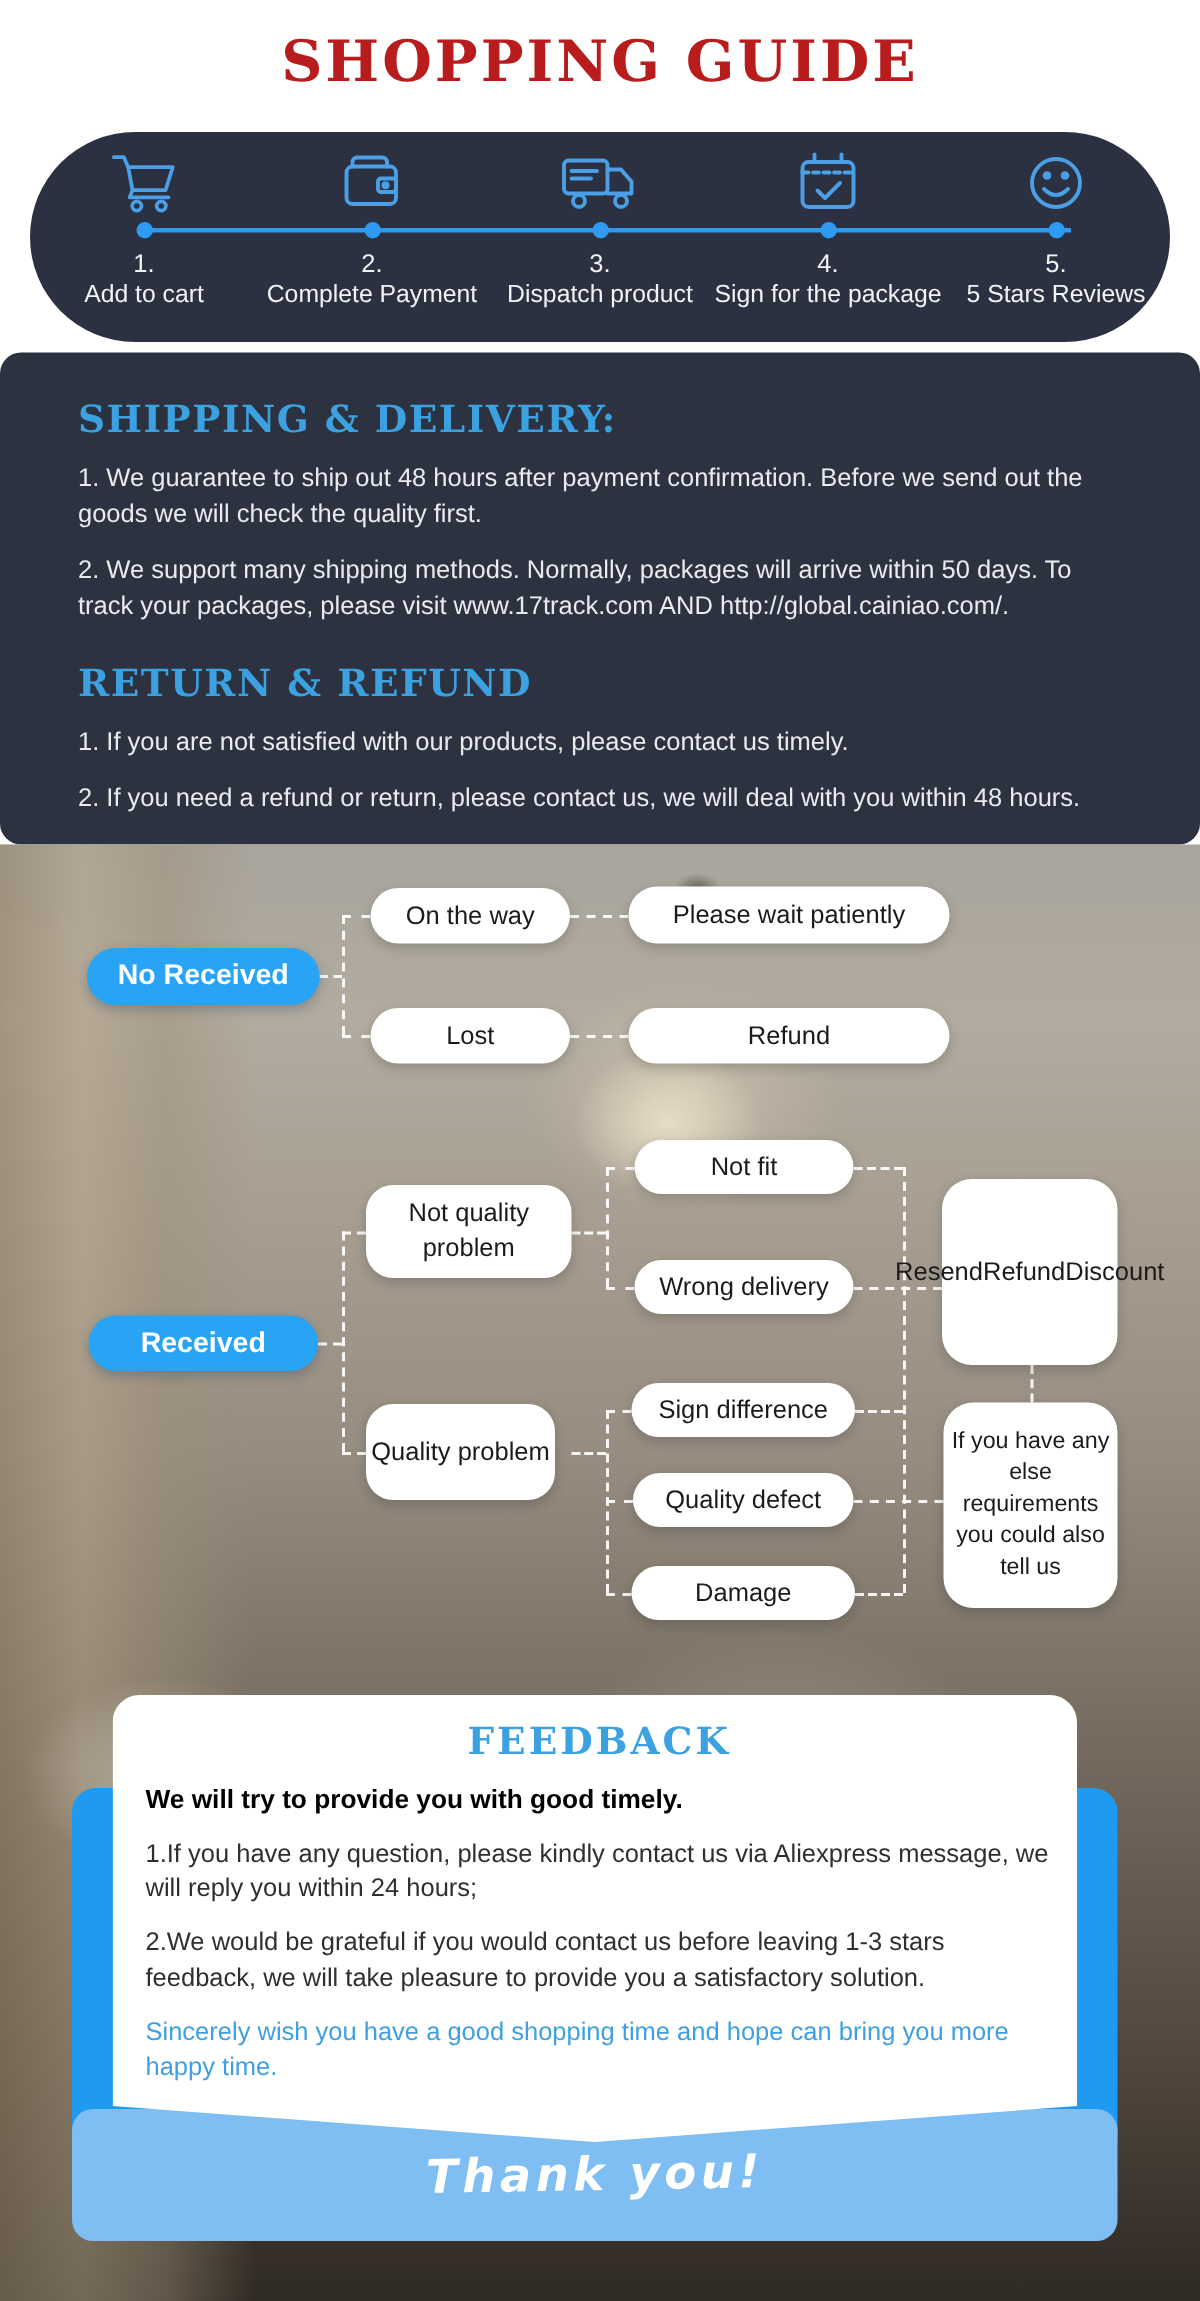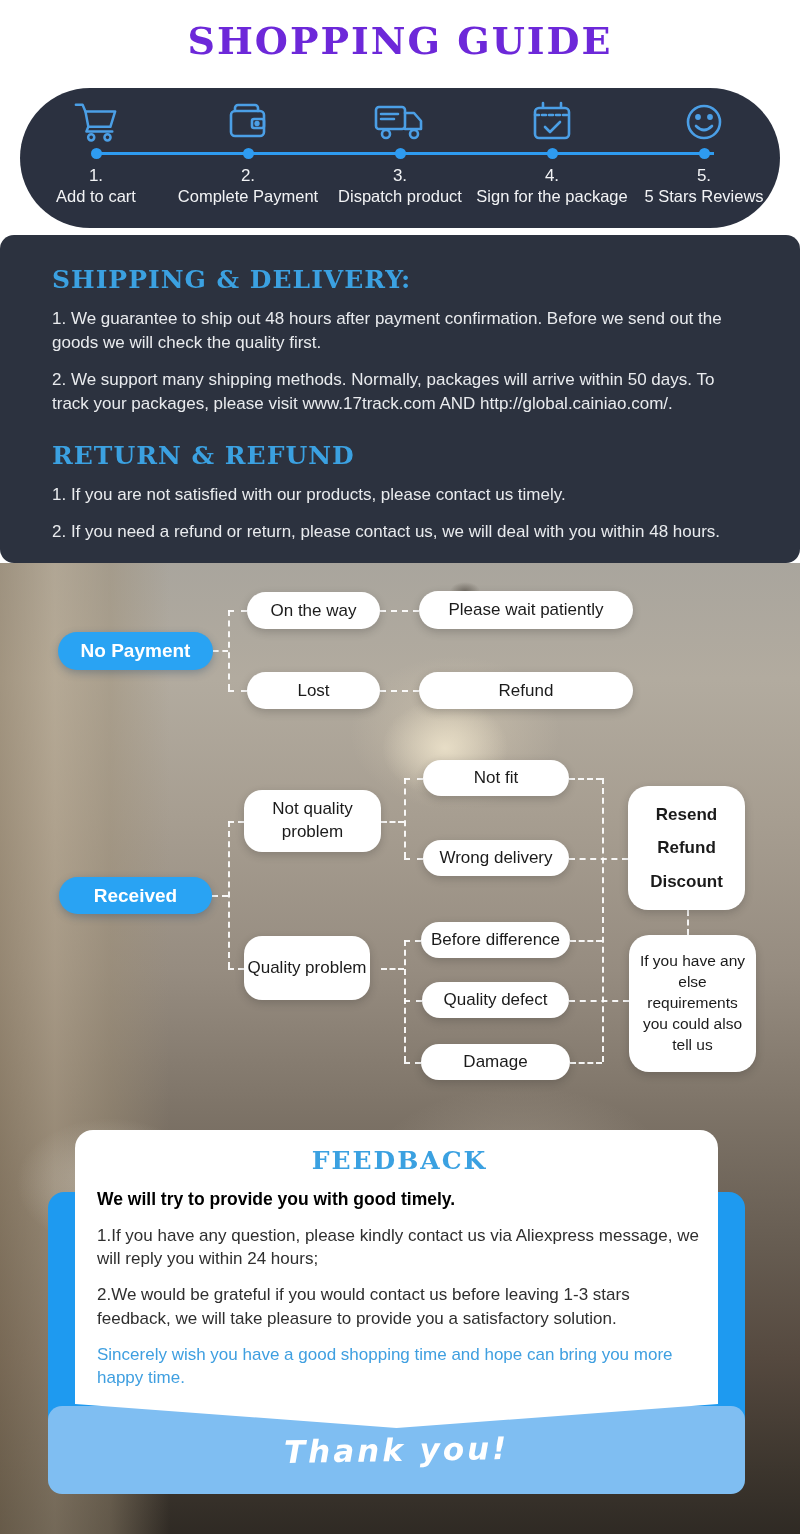--- a/index.html
+++ b/index.html
@@ -1,21 +1,21 @@
 <!DOCTYPE html>
 <html><head>
 <meta charset="utf-8">
 <style>
   * { margin:0; padding:0; box-sizing:border-box; }
   body { background:#888; font-family:"Liberation Sans", sans-serif; }
   .page { position:relative; width:800px; height:1534px; margin:0 auto; background:#ffffff; overflow:hidden; }
 
   
   .main-title { position:absolute; top:18px; left:0; width:100%; text-align:center;
-    font-family:"DejaVu Serif", serif; font-weight:800; font-size:38px; letter-spacing:2px; color:#6d28d9; }
+    font-family:"DejaVu Serif", serif; font-weight:800; font-size:38px; letter-spacing:2px; color:#b91c1c; }
 
   
   .steps-banner { position:absolute; left:20px; top:88px; width:760px; height:140px;
     background:#2b3140; border-radius:70px; }
   .steps-line { position:absolute; left:78px; right:66px; top:64px; height:3px; background:#2e9bf0; }
   .steps-row { position:absolute; left:0; top:0; width:100%; height:100%; display:flex; }
   .step { flex:1; position:relative; text-align:center; color:#f2f3f5; }
   .step .icon { position:absolute; top:11px; left:0; width:100%; height:46px;
     display:flex; align-items:center; justify-content:center; }
   .step .dot { position:absolute; top:60px; left:50%; margin-left:-5px; width:11px; height:11px;
@@ -55,28 +55,28 @@
     box-shadow:0 3px 8px rgba(20,60,100,0.3); }
 
   .p-ontheway { left:247px; top:29px;  width:133px; height:37px; }
   .p-wait     { left:419px; top:28px;  width:214px; height:38px; }
   .p-noreceived{ left:58px; top:69px;  width:155px; height:38px; }
   .p-lost     { left:247px; top:109px; width:133px; height:37px; }
   .p-refund   { left:419px; top:109px; width:214px; height:37px; }
   .p-notfit   { left:423px; top:197px; width:146px; height:36px; }
   .b-notquality{ left:244px; top:227px; width:137px; height:62px; border-radius:18px; }
   .p-wrongdel { left:423px; top:277px; width:146px; height:36px; }
-  .b-resend   { left:628px; top:223px; width:117px; height:124px; flex-direction:column;font-weight:bold; }
+  .b-resend   { left:628px; top:223px; width:117px; height:124px; flex-direction:row; }
   .b-resend span { display:block; line-height:1.95; }
   .p-received { left:59px;  top:314px; width:153px; height:37px; }
   .p-colordiff{ left:421px; top:359px; width:149px; height:36px; }
   .b-quality  { left:244px; top:373px; width:126px; height:64px; border-radius:18px; }
   .p-qdefect  { left:422px; top:419px; width:147px; height:36px; }
   .p-damage   { left:421px; top:481px; width:149px; height:36px; }
-  .b-anyelse  { left:629px; top:372px; width:127px; height:137px; font-size:15.5px; padding:6px 4px; }
+  .b-anyelse  { left:629px; top:372px; width:116px; height:137px; font-size:15.5px; padding:6px 4px; }
 
   .hline { position:absolute; height:0; border-top:2px dashed rgba(255,255,255,0.92); }
   .vline { position:absolute; width:0; border-left:2px dashed rgba(255,255,255,0.92); }
   .h1 { left:213px; top:87px;  width:15px; } .h2 { left:228px; top:47px;  width:19px; }
   .h3 { left:228px; top:127px; width:19px; } .h4 { left:380px; top:47px;  width:39px; }
   .h5 { left:380px; top:127px; width:39px; } .h6 { left:212px; top:332px; width:16px; }
   .h7 { left:228px; top:258px; width:16px; } .h8 { left:228px; top:405px; width:16px; }
   .h9 { left:381px; top:258px; width:23px; } .h10{ left:404px; top:215px; width:19px; }
   .h11{ left:404px; top:295px; width:19px; } .h12{ left:569px; top:215px; width:33px; }
   .h13{ left:569px; top:295px; width:59px; } .h14{ left:381px; top:405px; width:23px; }
@@ -220,36 +220,36 @@
     <div class="hline h18"></div>
     <div class="hline h19"></div>
     <div class="hline h20"></div>
     <div class="vline v1"></div>
     <div class="vline v2"></div>
     <div class="vline v3"></div>
     <div class="vline v4"></div>
     <div class="vline v5"></div>
     <div class="vline v6"></div>
 
-    <div class="bluepill p-noreceived">No Payment</div>
+    <div class="bluepill p-noreceived">No Received</div>
     <div class="pill p-wait">Please wait patiently</div>
     <div class="pill p-ontheway">On the way</div>
     <div class="pill p-lost">Lost</div>
     <div class="pill p-refund">Refund</div>
 
     <div class="bluepill p-received">Received</div>
     <div class="pill p-notfit">Not fit</div>
     <div class="fbox b-notquality">Not quality problem</div>
     <div class="pill p-wrongdel">Wrong delivery</div>
     <div class="fbox b-resend">
       <span>Resend</span>
       <span>Refund</span>
       <span>Discount</span>
     </div>
-    <div class="pill p-colordiff">Before difference</div>
+    <div class="pill p-colordiff">Sign difference</div>
     <div class="fbox b-quality">Quality problem</div>
     <div class="pill p-qdefect">Quality defect</div>
     <div class="pill p-damage">Damage</div>
     <div class="fbox b-anyelse">If you have any else requirements you could also tell us</div>
   </div>
 
   <div class="blue-back"></div>
   <div class="thanks-banner">
     <span class="thanks-text">Thank you!</span>
   </div>

